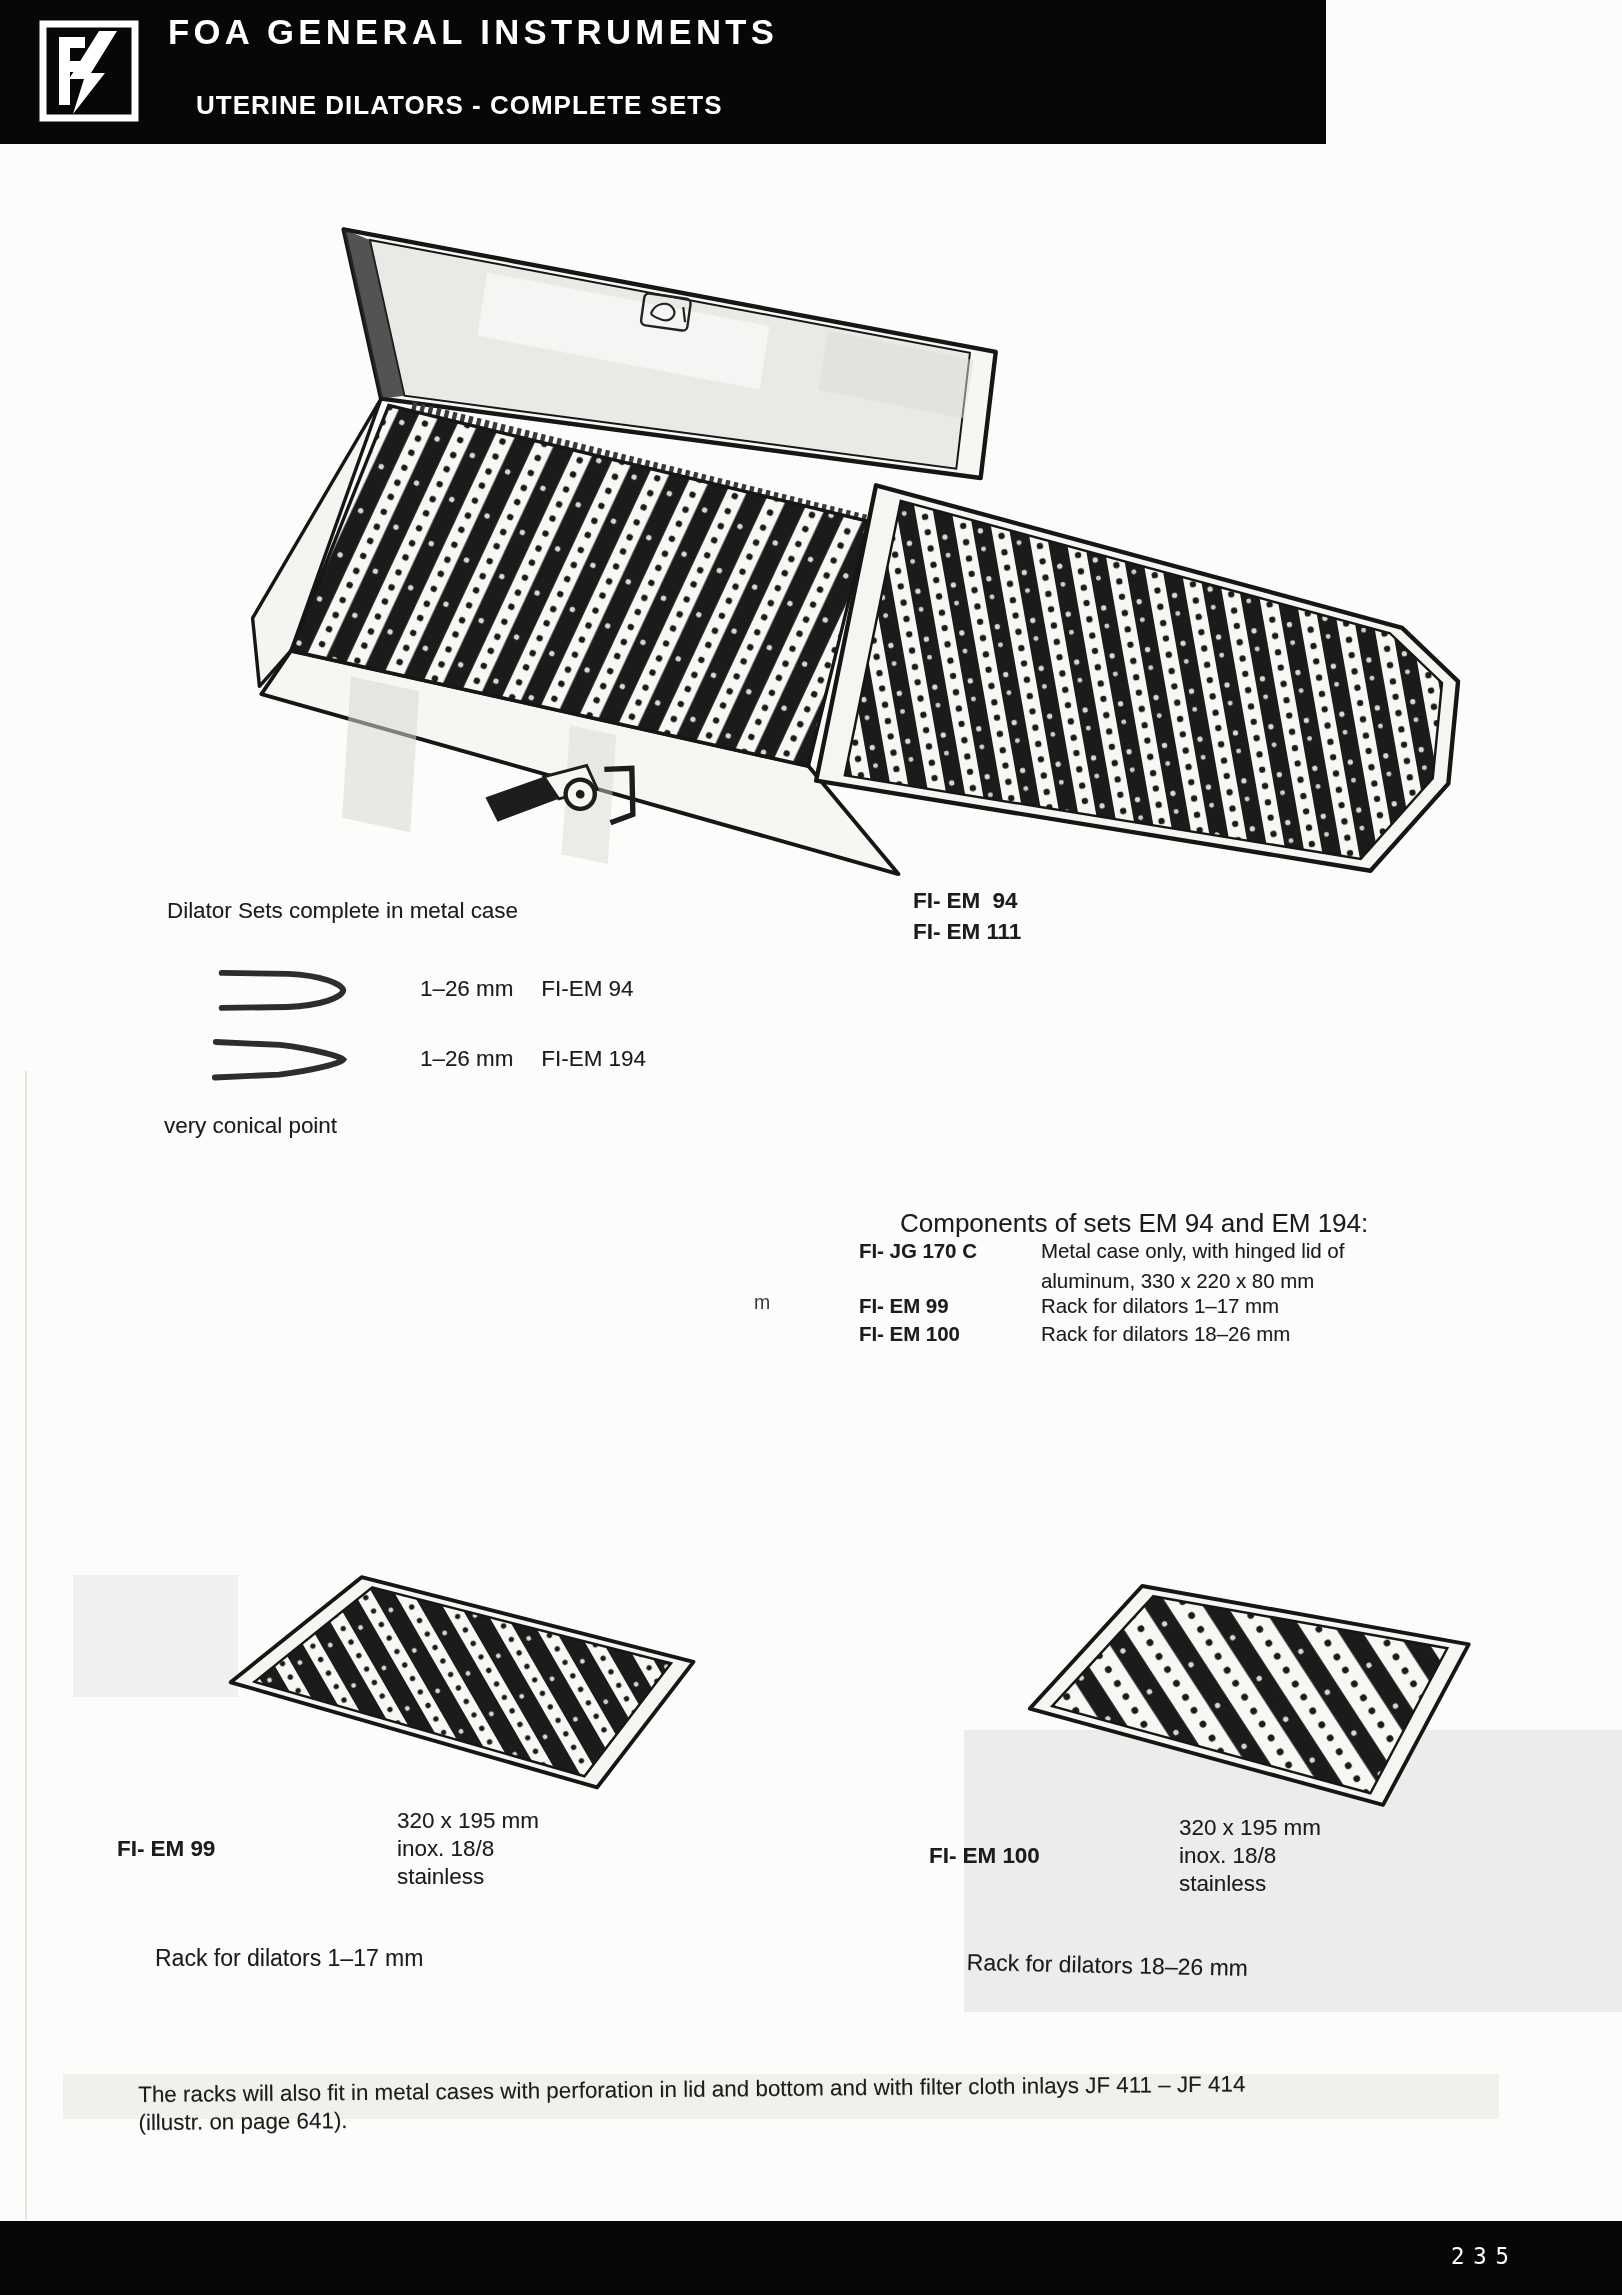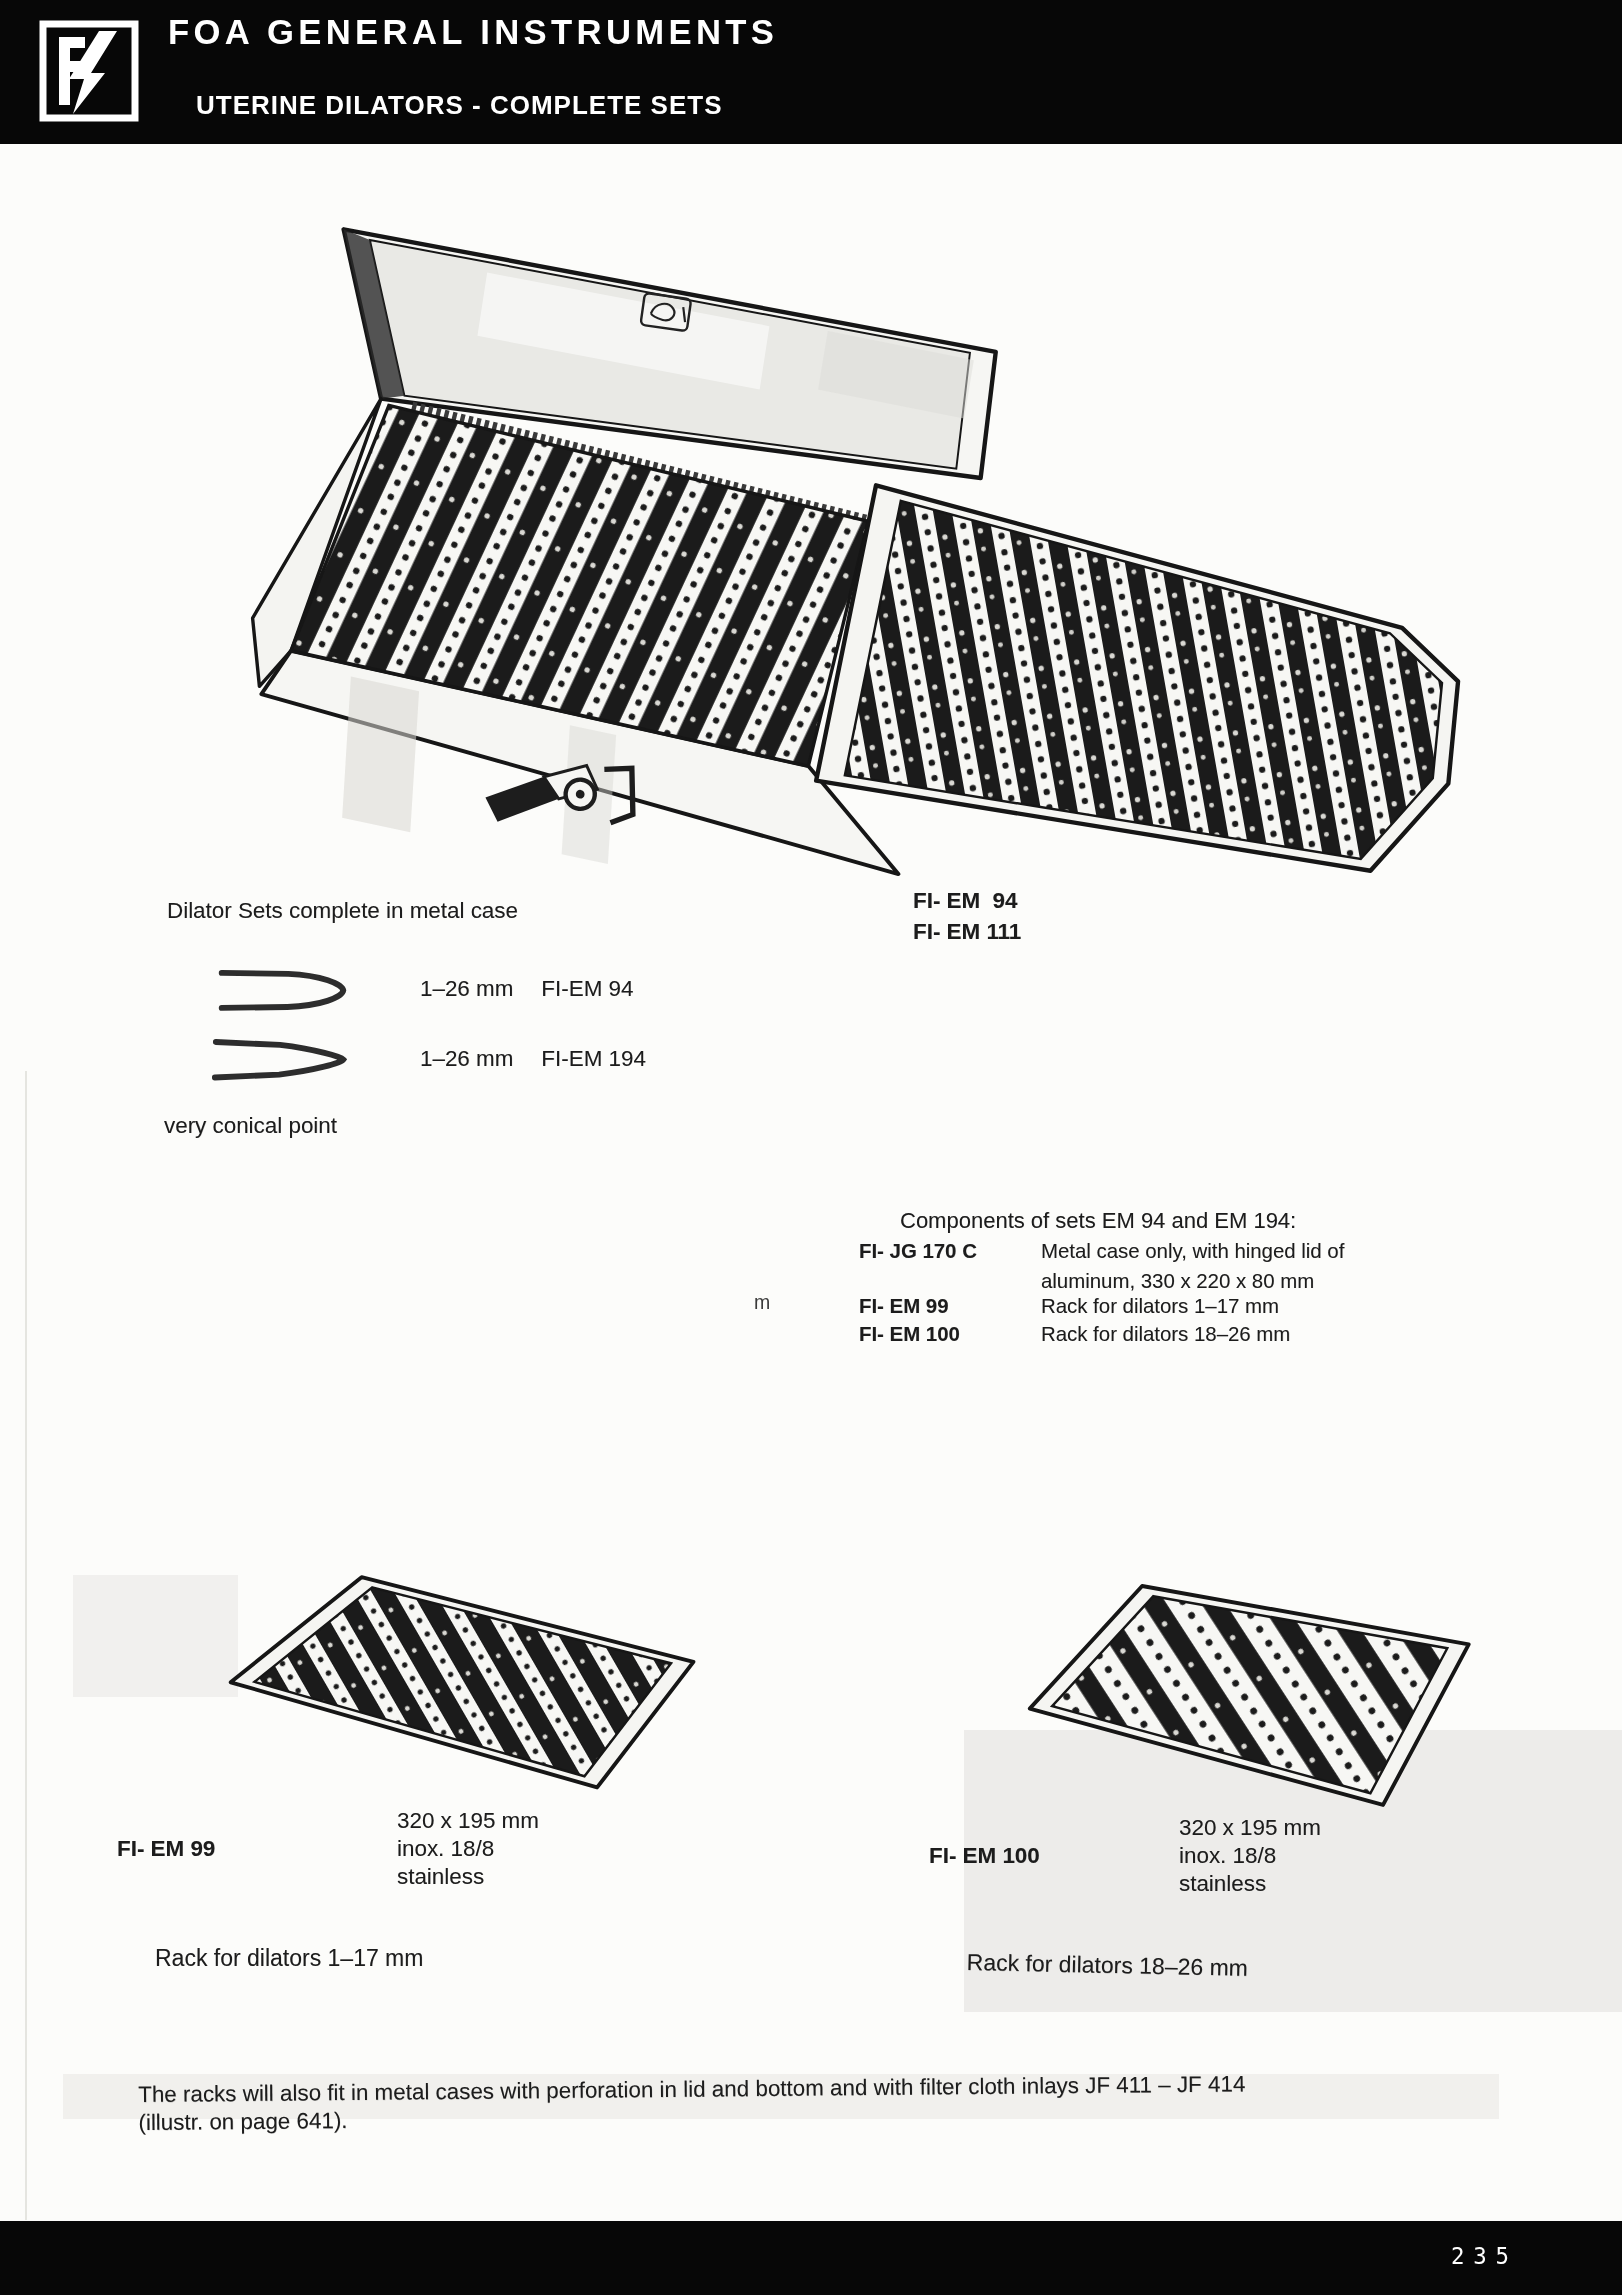--- a/index.html
+++ b/index.html
@@ -5,37 +5,37 @@
   html,body{margin:0;padding:0;}
   body{
     width:1622px;height:2295px;position:relative;overflow:hidden;
     background:#fcfcfa;
     font-family:"Liberation Sans", sans-serif;
     color:#1c1c1c;
   }
   .abs{position:absolute;}
   .soft{text-shadow:0.3px 0.4px 0.3px rgba(30,30,30,.28);}
   
-  .header-bar{left:0;top:0;width:1622px;height:144px;background:#070707;z-index:3;}
+  .header-bar{left:0;top:0;width:1326px;height:144px;background:#070707;z-index:3;}
   .logo-box{left:39px;top:18.5px;width:100px;height:104px;}
   .hdr-title{left:168px;top:13.6px;font-size:35px;font-weight:700;color:#fff;
     letter-spacing:4.4px;line-height:1;white-space:nowrap;transform:scaleX(.99);transform-origin:left top;}
   .hdr-sub{left:168px;top:92px;font-size:26px;font-weight:700;color:#fff;
     letter-spacing:1px;line-height:1;white-space:nowrap;margin-left:28px;}
   
   .wash{z-index:0;}
   .t46{font-size:22.4px;line-height:1.2;}
   .pre{white-space:pre;}
   .caption-main{left:167px;top:898px;font-size:22.4px;}
   .set-codes{left:913px;top:885px;font-size:22.4px;font-weight:700;line-height:31px;}
   .variant-row{display:flex;column-gap:28px;font-size:22.4px;font-weight:400;white-space:nowrap;}
   .vr1{left:420px;top:976px;}
   .vr2{left:420px;top:1046px;}
   .tip-note{left:164px;top:1113px;font-size:22.4px;}
-  .comp-title{left:900px;top:1208px;font-size:22px;}
+  .comp-title{left:900px;top:1208px;font-size:26px;}
   .comp-code{font-size:20.4px;font-weight:700;white-space:pre;}
   .comp-desc{font-size:20.4px;white-space:nowrap;}
   .stray-m{left:754px;top:1291px;font-size:19.5px;color:#3a3a3a;}
   .rack-code{font-size:22.4px;font-weight:700;white-space:pre;}
   .spec{font-size:22.4px;line-height:28px;}
   .rack-caption{font-size:23px;white-space:nowrap;}
   .footnote{left:138px;top:2081px;width:1392px;font-size:22.4px;line-height:28px;
     transform:rotate(-0.55deg);transform-origin:left top;}
   
   .footer-bar{left:0;top:2221px;width:1622px;height:75px;background:#070707;z-index:3;}

